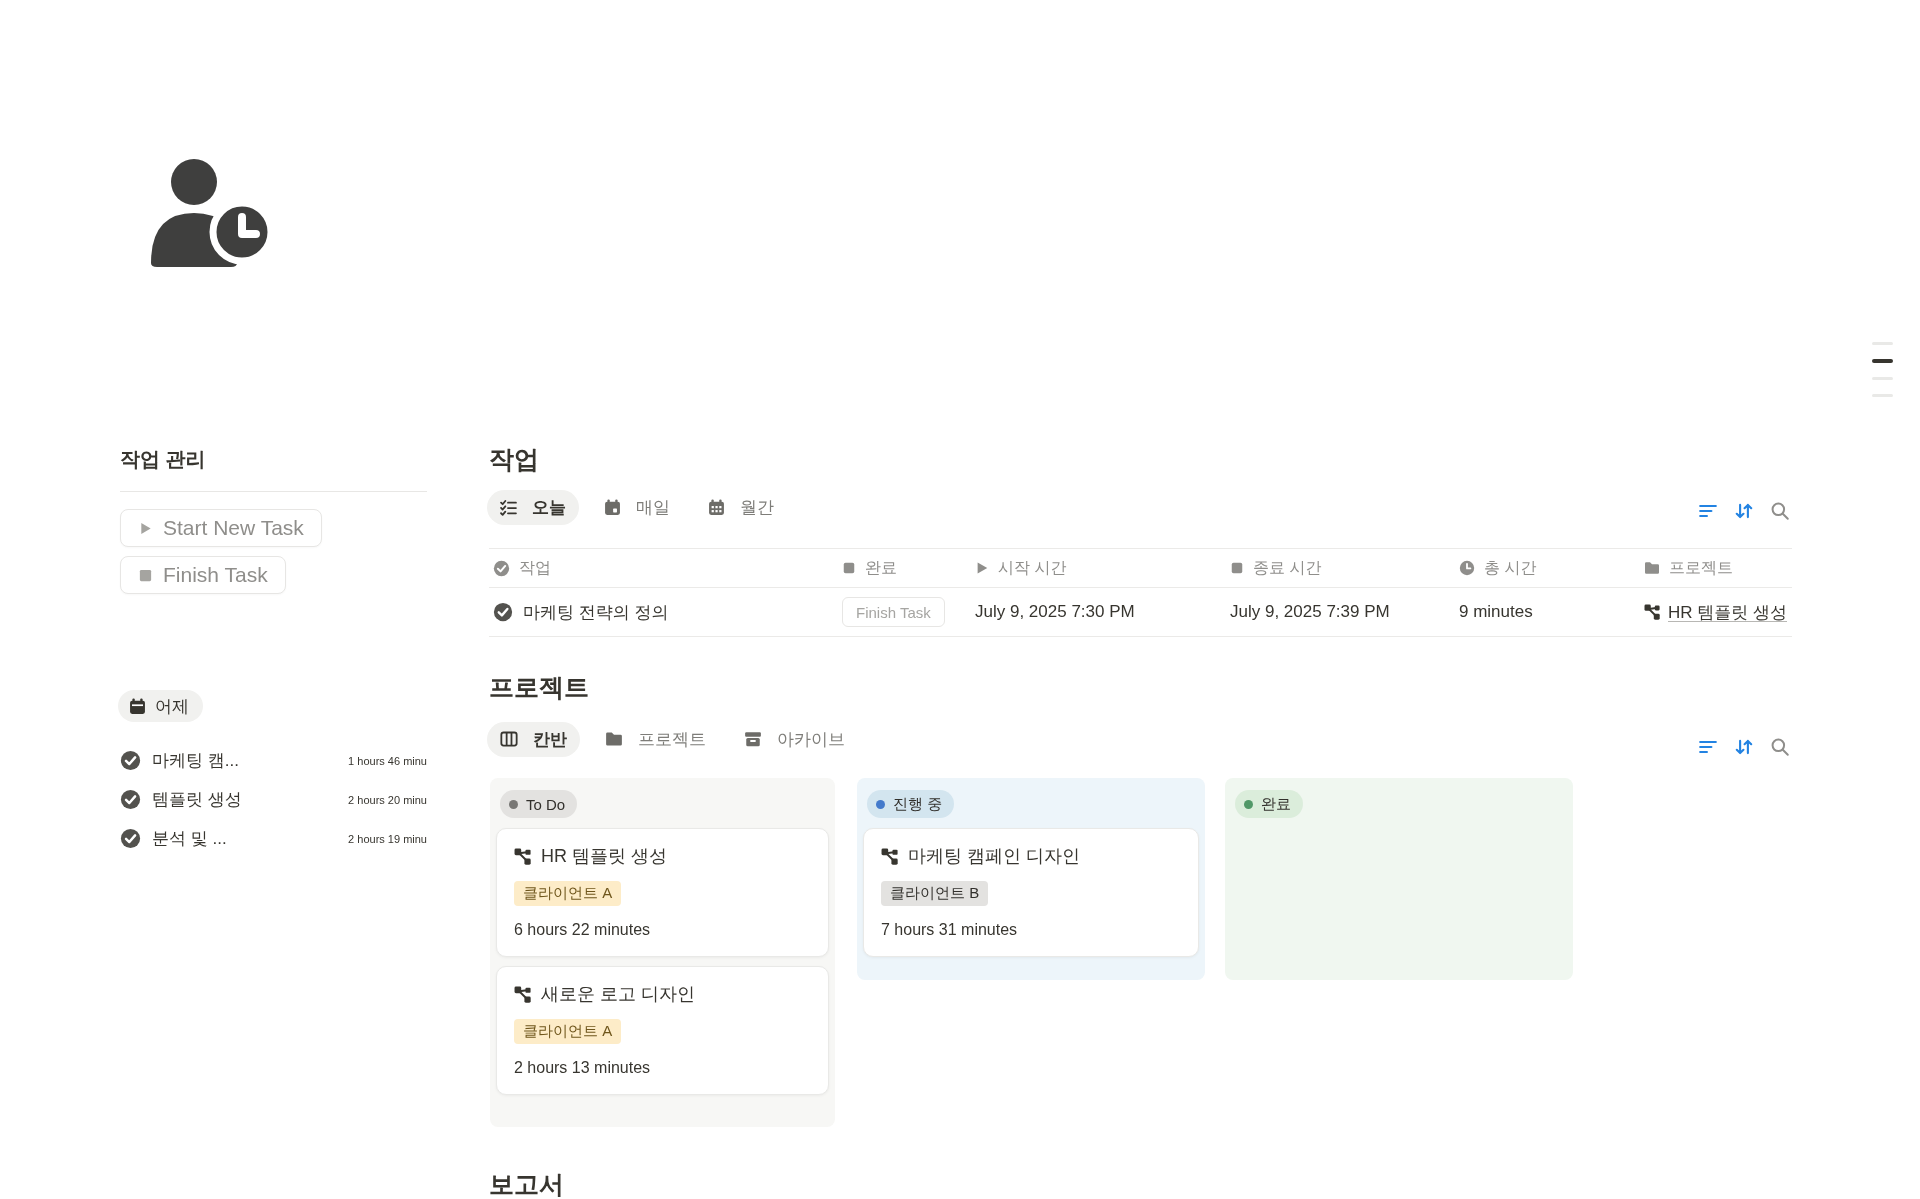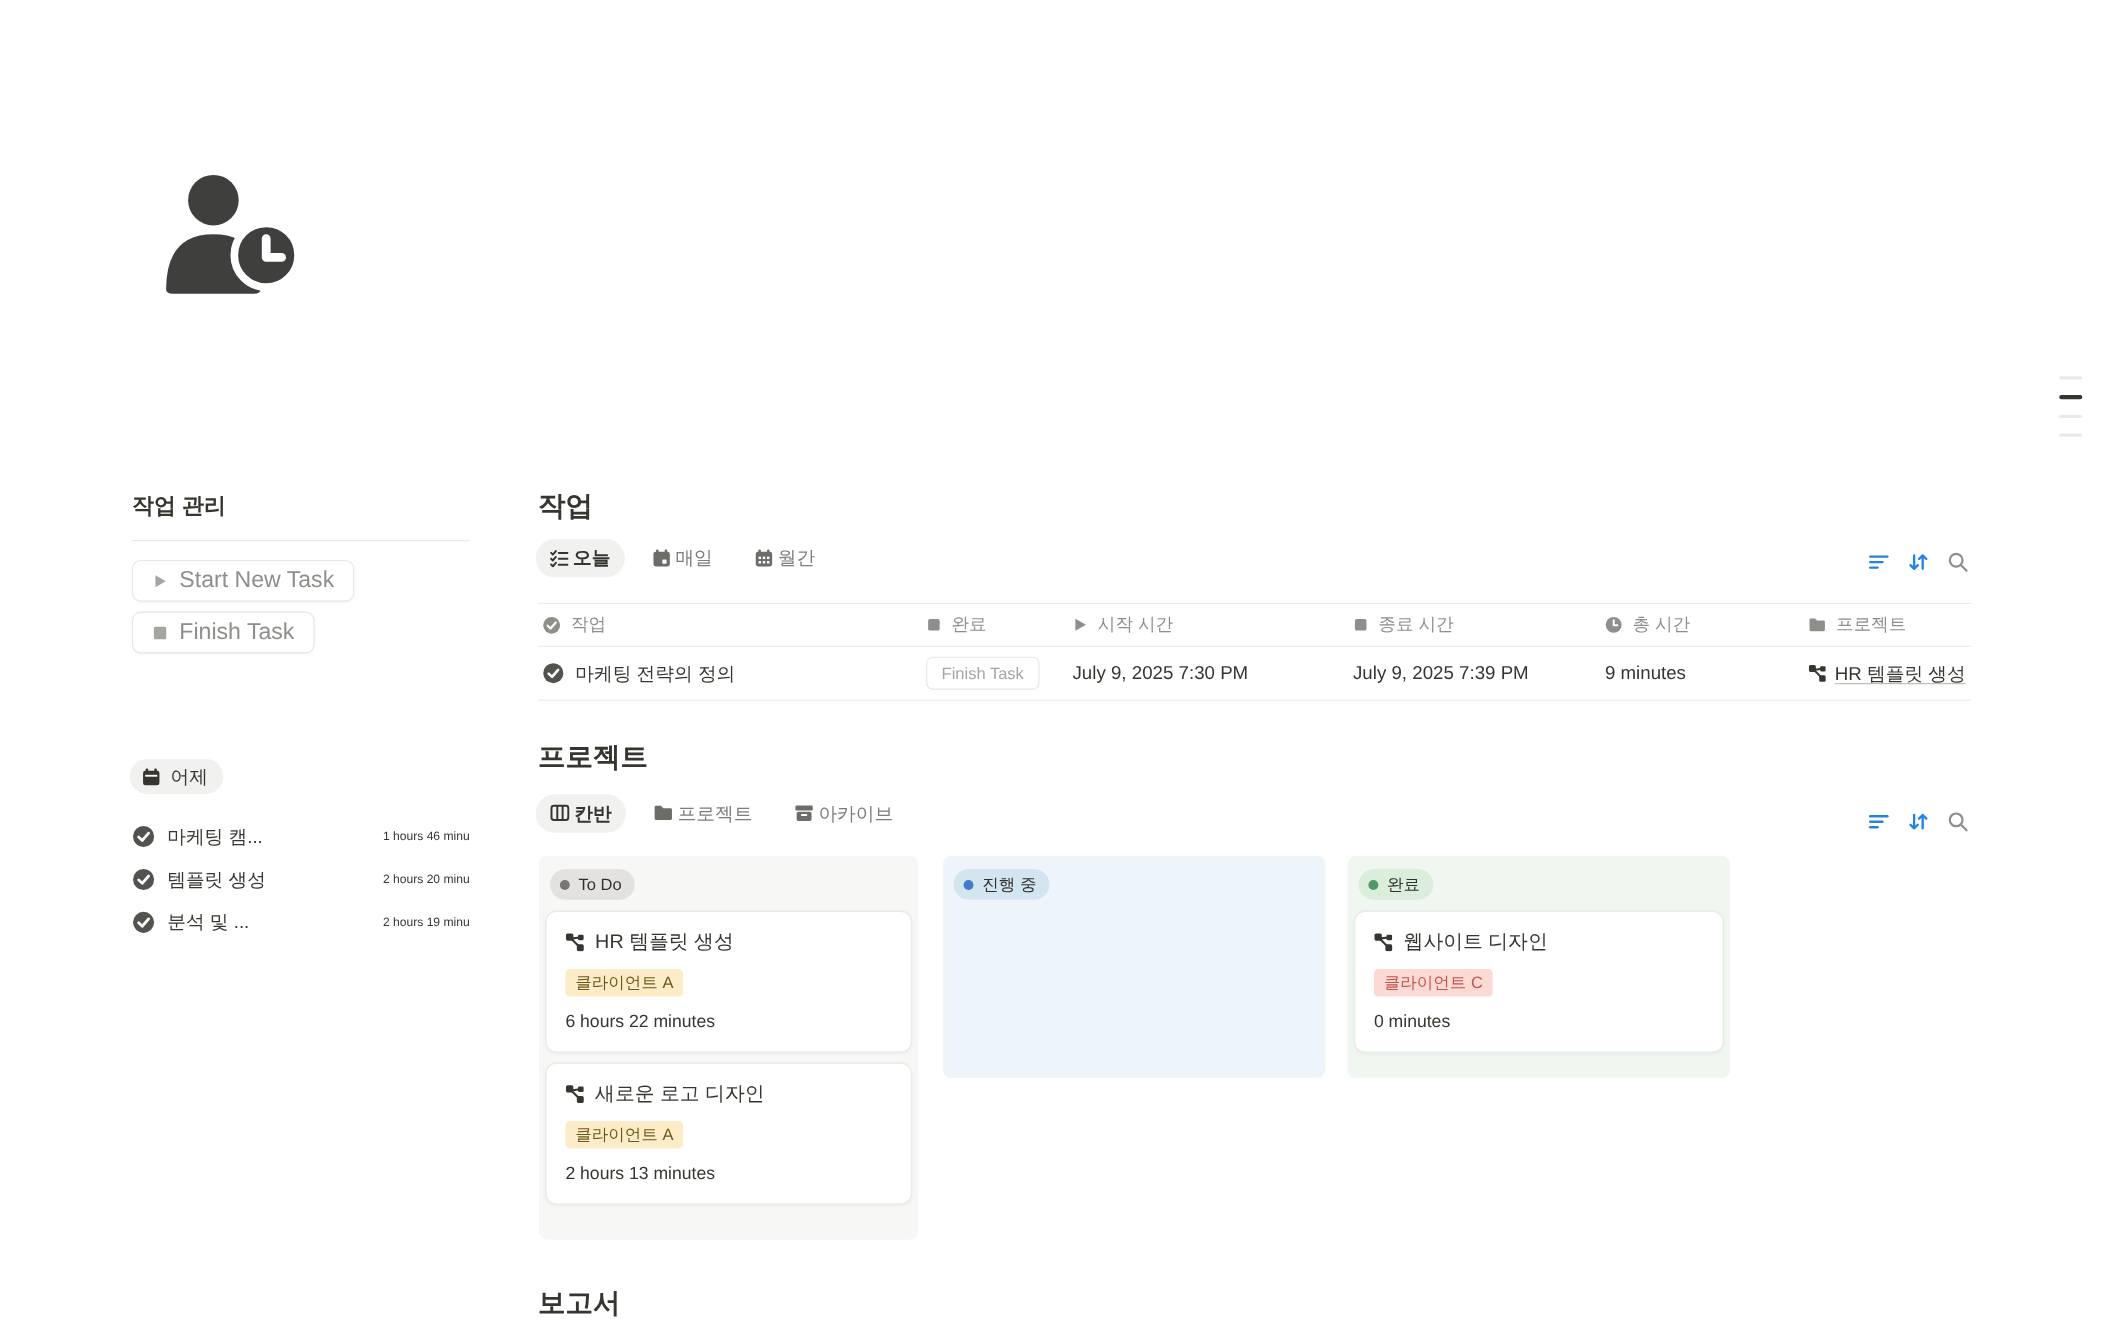--- a/index.html
+++ b/index.html
@@ -20,21 +20,21 @@
   .yesterday-pill { left:118px; top:690px; display:inline-flex; align-items:center; gap:9px;
     height:32px; padding:0 14px 0 11px; background:#F1F1EF; border-radius:16px; font-size:17px; color:#37352F; }
   .history { left:120px; top:747px; width:307px; }
   .history-row { display:flex; align-items:center; height:27px; margin-bottom:12px; }
   .history-name { margin-left:11px; font-size:17px; color:#37352F; flex:0 0 auto; }
   .history-dur { margin-left:auto; font-size:11px; color:#37352F; }
 
   
   .main-heading { font-size:25px; font-weight:700; color:#37352F; }
   .tabs { display:flex; align-items:center; height:36px; }
-  .tab { display:inline-flex; align-items:center; gap:4px; font-size:17px; color:#7E7D79; padding:0 13px; height:35px; cursor:pointer; }
+  .tab { display:inline-flex; align-items:center; gap:15px; font-size:17px; color:#7E7D79; padding:0 13px; height:35px; cursor:pointer; }
   .tab.active { background:#F1F1EF; border-radius:18px; color:#37352F; font-weight:600; }
   .toolbar { display:flex; align-items:center; gap:16px; }
   .tb-icon { width:20px; height:20px; display:inline-flex; cursor:pointer; }
 
   
   .task-table { left:489px; top:548px; width:1303px; }
   .t-header, .t-row { display:grid; grid-template-columns:349px 133px 255px 229px 185px 152px; align-items:center; }
   .t-header { height:40px; border-top:1px solid #EBEAE8; border-bottom:1px solid #EBEAE8; }
   .t-row { height:49px; border-bottom:1px solid #EBEAE8; }
   .th-cell { display:flex; align-items:center; gap:9px; font-size:16px; color:#8F8E8B; padding-left:4px; }
@@ -394,42 +394,42 @@
       <span class="card-tag" style="background: rgb(253, 236, 200); color: rgb(111, 86, 28);">클라이언트 A</span>
       <div class="card-dur">2 hours 13 minutes</div>
     </div>
   </div>
 
   <div class="abs kb-col" style="left: 857px; top: 778px; width: 348px; height: 202px; background: rgb(237, 245, 250);">
     <div class="col-pill" style="background: rgb(211, 229, 239);">
       <span class="col-dot" style="background: rgb(68, 122, 203);"></span>
       <span>진행 중</span>
     </div>
-  </div>
-
-  <div class="abs kb-col" style="left: 1225px; top: 778px; width: 348px; height: 202px; background: rgb(240, 247, 240);">
-    <div class="col-pill" style="background: rgb(219, 237, 219);">
-      <span class="col-dot" style="background: rgb(81, 152, 104);"></span>
-      <span>완료</span>
-    </div>
     <div class="kb-card">
       <div class="card-title">
         <span>
           <svg width="17" height="17" viewBox="0 0 16 16" fill="#37352F">
             <path d="M4 4 L12.5 12.5" stroke="#37352F" stroke-width="1.8"></path>
             <path d="M5 5 L12 4" stroke="#37352F" stroke-width="1.8"></path>
             <rect x="0.5" y="0.5" width="6.3" height="6.3" rx="1.4"></rect>
             <rect x="10.8" y="1.6" width="4.8" height="4.8" rx="1.1"></rect>
             <rect x="9.8" y="9.8" width="5.9" height="5.9" rx="1.4"></rect>
           </svg>
         </span>
-        <span>웹사이트 디자인</span>
-      </div>
-      <span class="card-tag" style="background: rgb(251, 217, 213); color: rgb(196, 85, 77);">클라이언트 C</span>
-      <div class="card-dur">0 minutes</div>
+        <span>마케팅 캠페인 디자인</span>
+      </div>
+      <span class="card-tag" style="background: rgb(227, 226, 224); color: rgb(50, 48, 44);">클라이언트 B</span>
+      <div class="card-dur">7 hours 31 minutes</div>
+    </div>
+  </div>
+
+  <div class="abs kb-col" style="left: 1225px; top: 778px; width: 348px; height: 202px; background: rgb(240, 247, 240);">
+    <div class="col-pill" style="background: rgb(219, 237, 219);">
+      <span class="col-dot" style="background: rgb(81, 152, 104);"></span>
+      <span>완료</span>
     </div>
   </div>
 
   <div class="abs main-heading reports-heading">보고서</div>
 
   <div class="abs toc">
     <div class="toc-dash" style="background:#E9E9E7;"></div>
     <div class="toc-dash" style="background:#37352F; height:4px;"></div>
     <div class="toc-dash" style="background:#E9E9E7;"></div>
     <div class="toc-dash" style="background:#E9E9E7;"></div>

